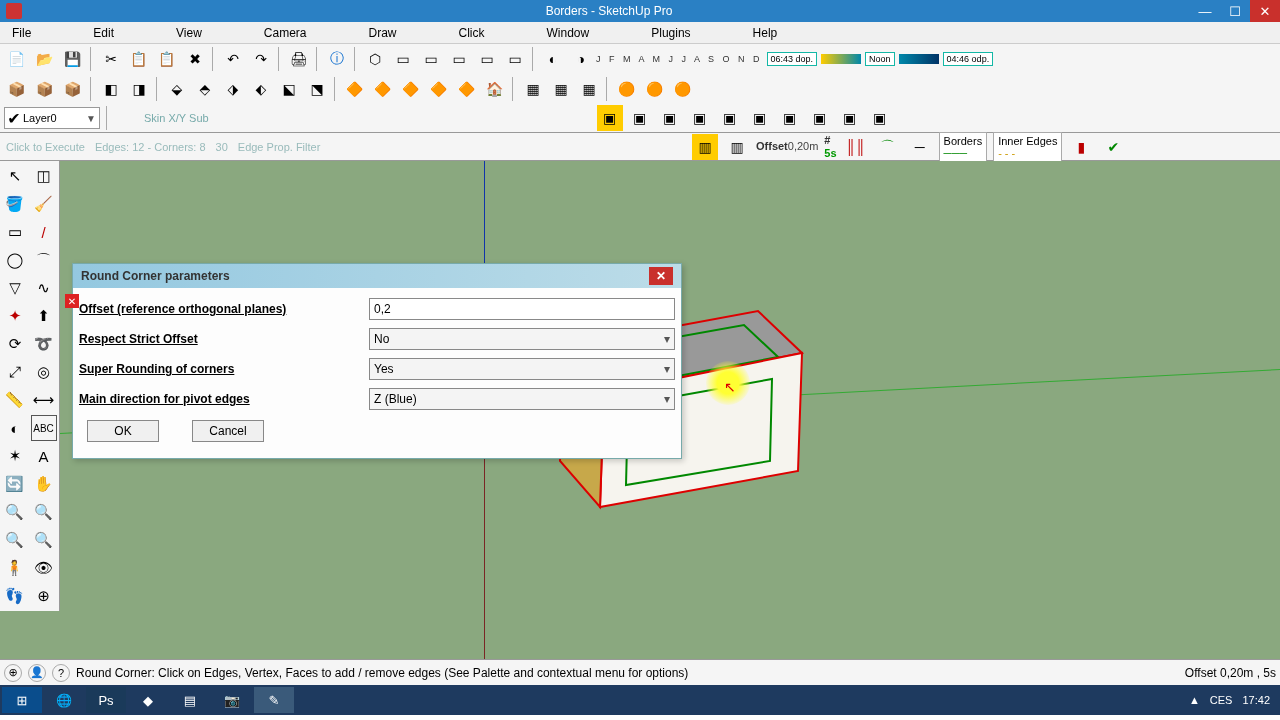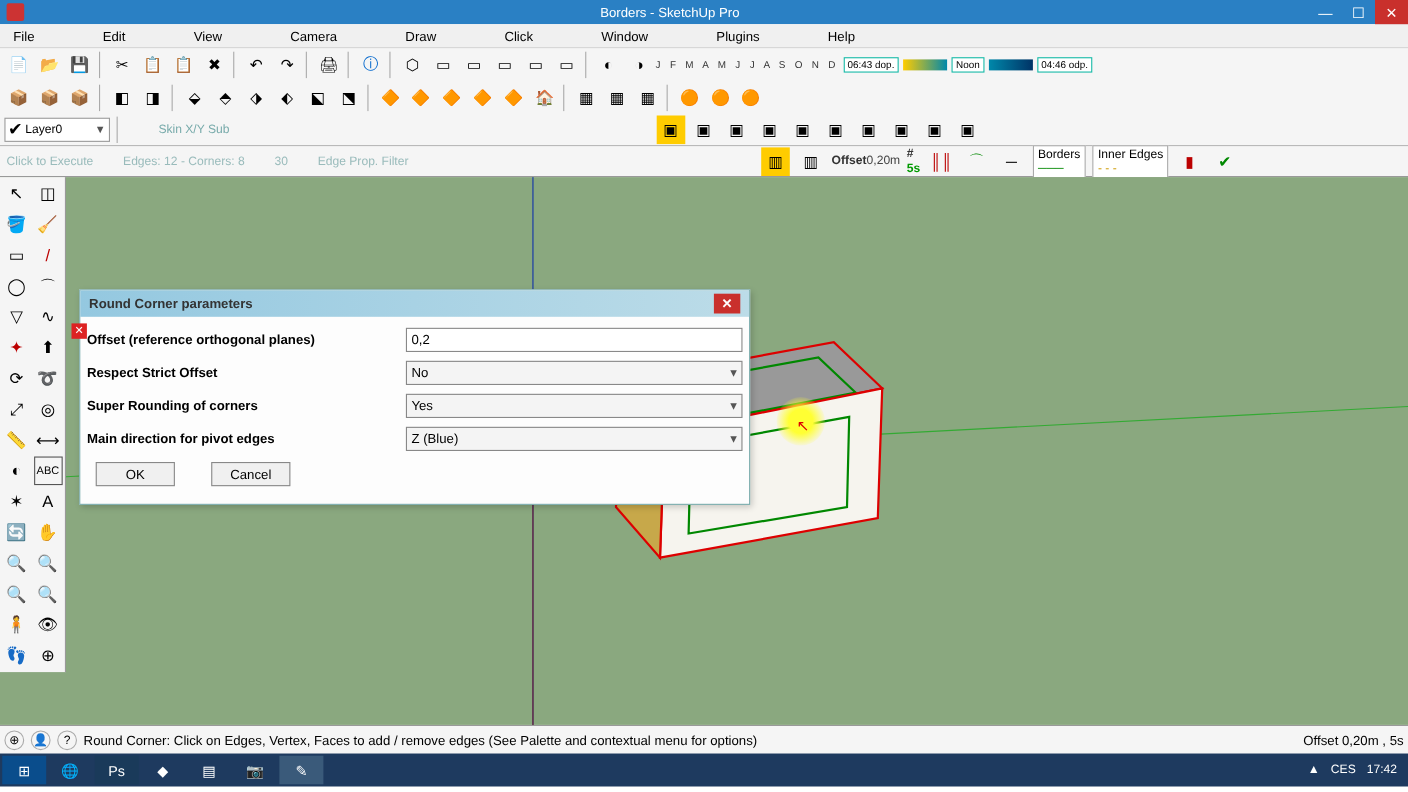--- a/index.html
+++ b/index.html
@@ -50,21 +50,21 @@
 .cube { position:absolute; left:480px; top:140px; }
 .cube svg { overflow:visible;}
 .cursor-glow { position:absolute; left:646px; top:200px; width:44px; height:44px; border-radius:50%; background: radial-gradient(circle,#ff3 0%, #ff3 35%, rgba(255,255,51,0) 75%);}
 .cursor-arrow{position:absolute; left:664px; top:218px; font-size:14px; color:#d00;}
 
 .dialog { position:absolute; left:72px; top:102px; width:610px; background:#fdfdfd; border:1px solid #7aa; box-shadow: 2px 2px 6px rgba(0,0,0,.2);}
 .dialog .dtitle{height:24px; background:linear-gradient(to right,#94c8e0,#bcdce8); display:flex; align-items:center; padding:0 8px; font-size:12px; font-weight:bold; color:#333;}
 .dialog .dtitle .dclose{margin-left:auto; background:#c9302c; color:#fff; width:24px; height:18px; display:flex; align-items:center; justify-content:center; font-size:12px;}
 .dialog .dbody{padding:6px;}
 .dialog .drow{display:flex; align-items:center; height:30px; font-size:12px; font-weight:bold;}
-.dialog .dlab{width:290px;}
+.dialog .dlab{width:290px;text-decoration:underline;}
 .dialog .dinp{flex:1; height:22px; border:1px solid #888; padding:2px 4px; font-size:12px; font-weight:normal; background:#fff; display:flex; align-items:center;}
 .dialog .dsel{flex:1; height:22px; border:1px solid #888; font-size:12px; font-weight:normal; display:flex; align-items:center; padding:0 4px; background:#f4f4f4;}
 .dialog .dsel .dd{margin-left:auto; color:#555;}
 .dialog .dbtns{display:flex; gap:33px; padding:6px 8px 10px;}
 .dialog .dbtn{width:72px; height:22px; border:1px solid #888; background:#f0f0f0; font-size:12px; display:flex; align-items:center; justify-content:center;}
 .dialog .redx{position:absolute; left:-8px; top:30px; width:14px; height:14px; background:#d22; color:#fff; font-size:10px; display:flex; align-items:center; justify-content:center;}
 
 .status { height:26px; background:#f5f5f5; border-top:1px solid #999; display:flex; align-items:center; font-size:12px; padding:0 4px; gap:6px;}
 .status .sicon{width:18px; height:18px; border:1px solid #aaa; border-radius:50%; display:flex; align-items:center; justify-content:center; font-size:11px;}
 .status .stext{flex:1;}
@@ -182,21 +182,21 @@
     <div class="tbbtn">▣</div>
     <div class="tbbtn">▣</div>
     <div class="tbbtn">▣</div>
     <div class="tbbtn">▣</div>
     <div class="tbbtn">▣</div>
     <div class="tbbtn">▣</div>
   </div>
 </div>
 
 <div class="rt-toolbar" style="background:#f5f5f5; border-bottom:1px solid #999;">
-  <div style="width:680px; color:#9bb; font-size:11px; display:flex; gap:27px; align-items:center;">
+  <div style="width:680px; color:#9bb; font-size:11px; display:flex; gap:10px; align-items:center;">
     <span>Click to Execute</span>
     <span>Edges: 12 - Corners: 8</span>
     <span>30</span>
     <span>Edge Prop. Filter</span>
   </div>
   <div class="tbbtn" style="background:#fc0;">▥</div>
   <div class="tbbtn">▥</div>
   <div style="display:flex; flex-direction:row; line-height:1.1;">
     <span class="rt-head">Offset</span>
     <span class="rt-val">0,20m</span>

